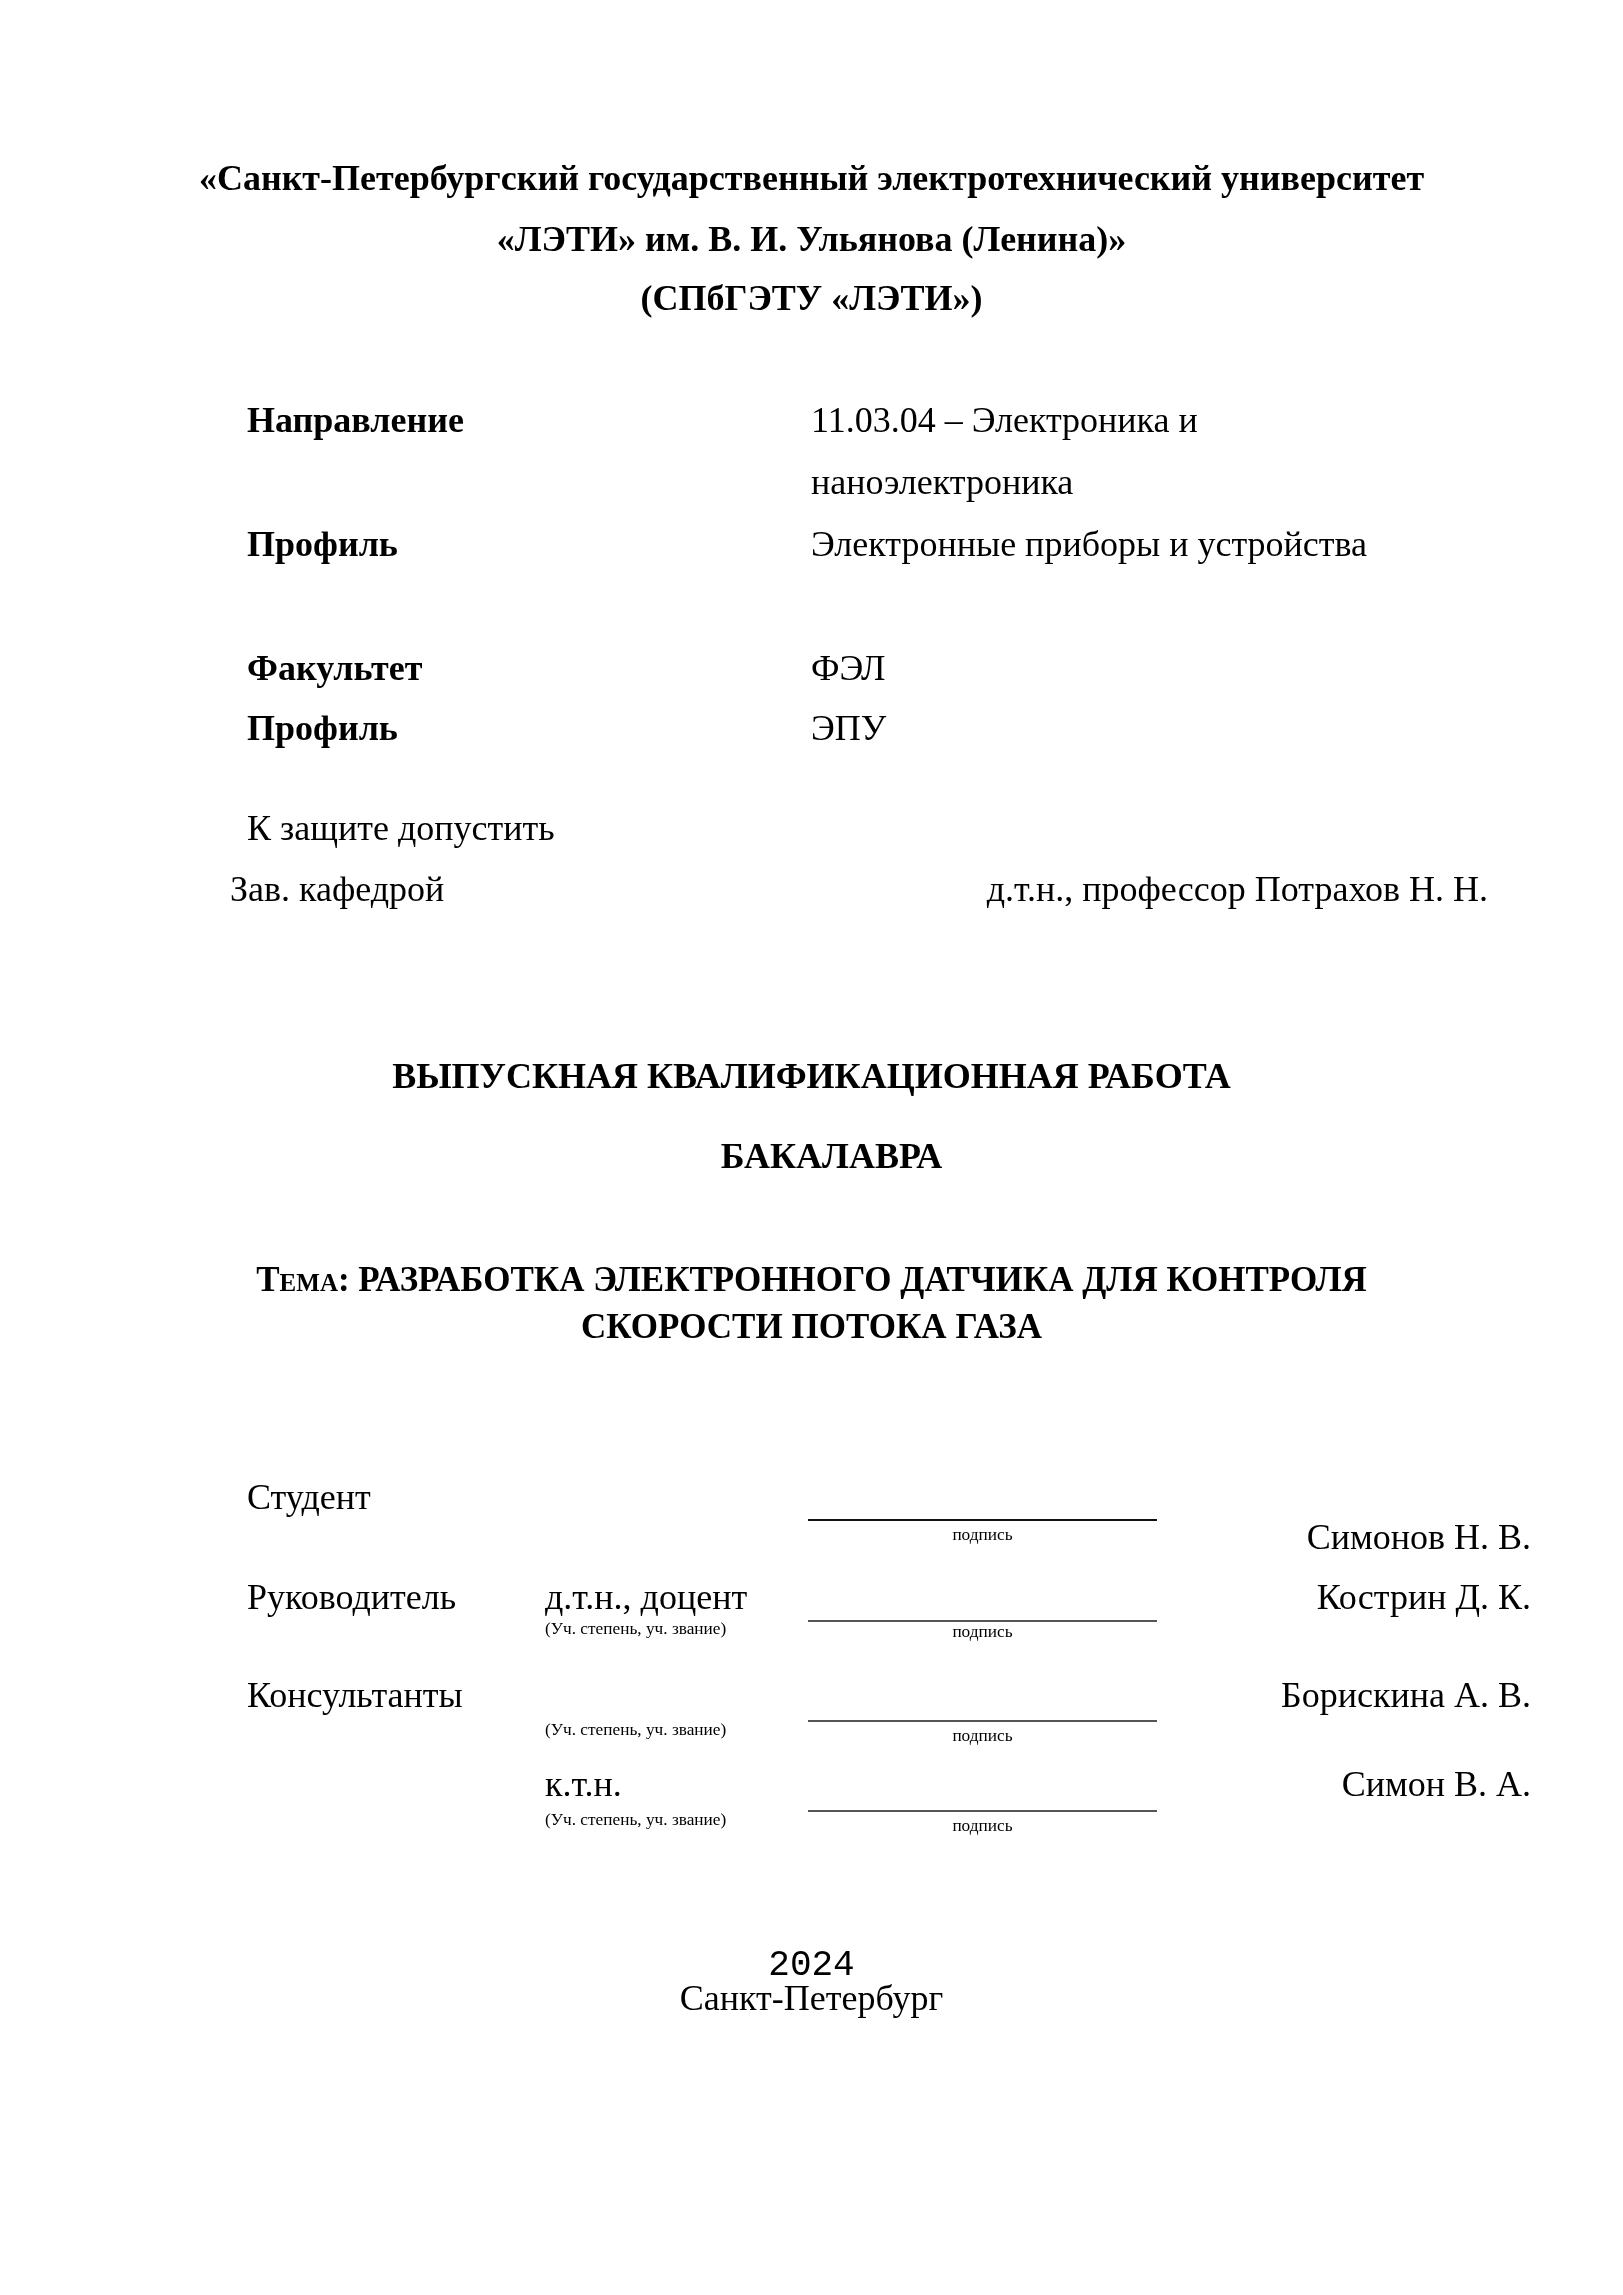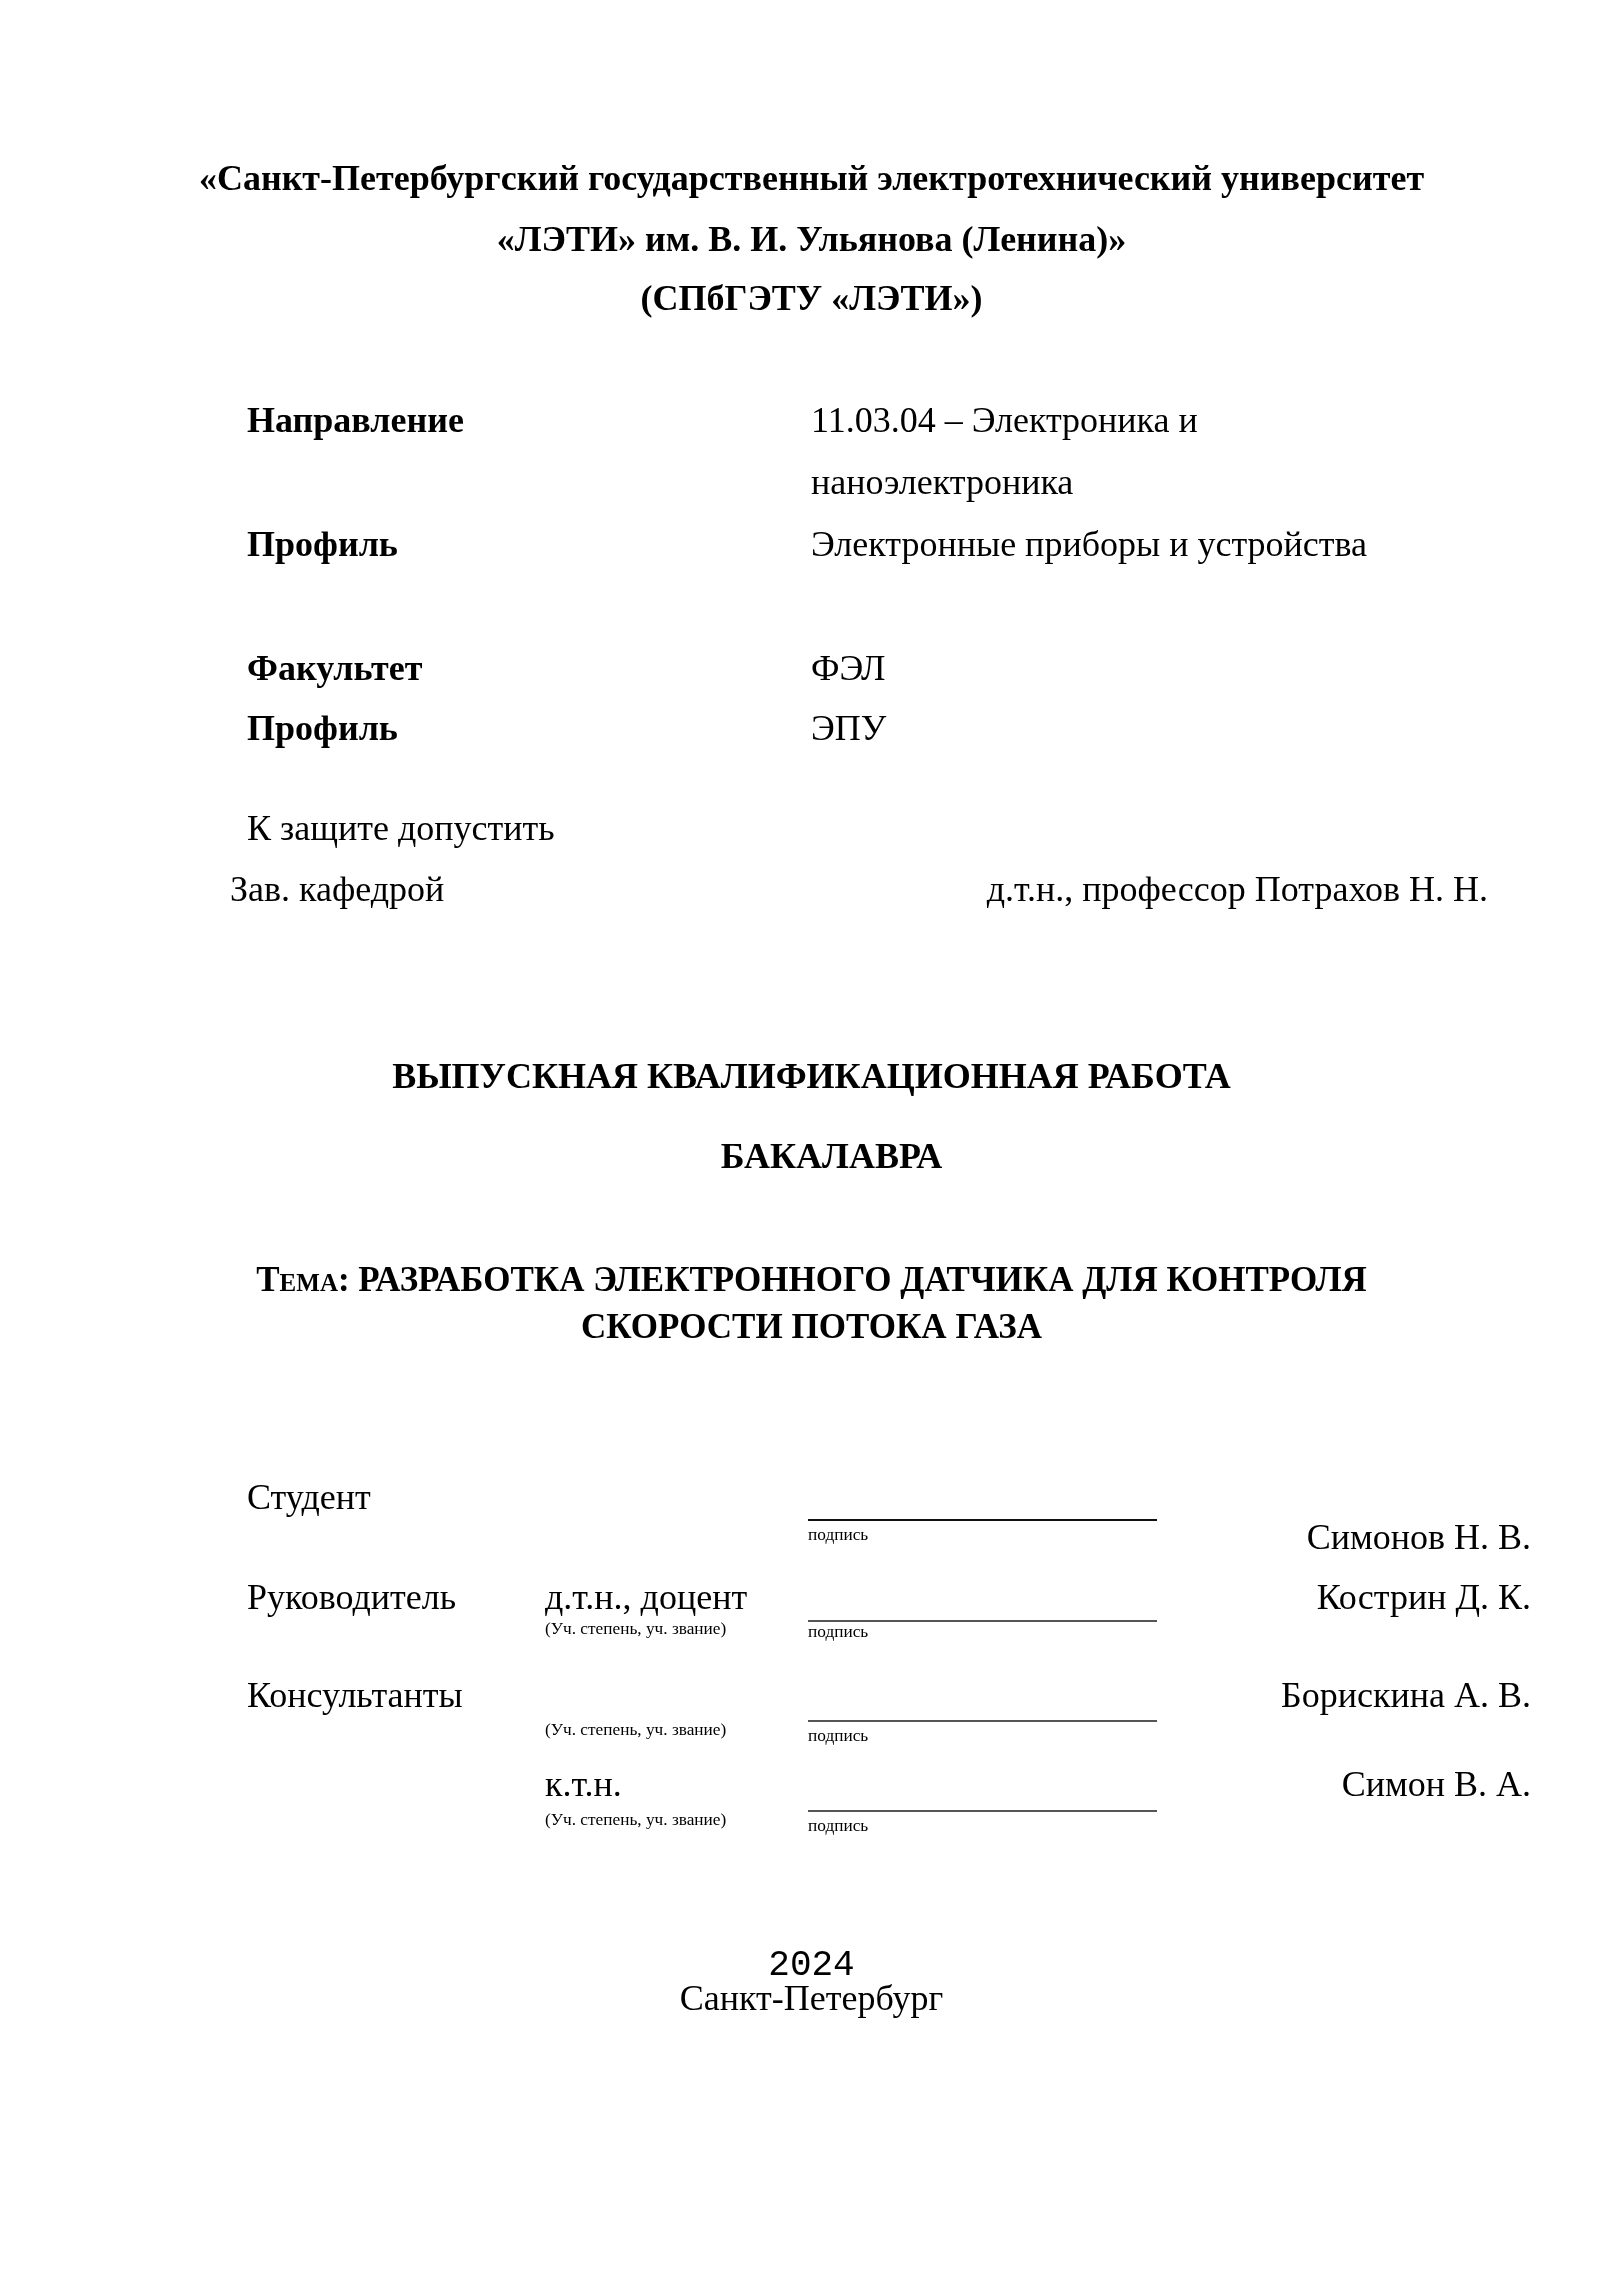--- a/index.html
+++ b/index.html
@@ -10,21 +10,21 @@
   .b { font-weight:bold; }
   .fs46 { font-size:36px; }
   .fs44 { font-size:35px; }
   .fs58 { font-size:36px; }
   .fs22 { font-size:17.3px; }
   .sc { font-variant:small-caps; }
   .r { text-align:right; }
   .sigline { position:absolute; left:808px; width:349px; height:2.4px; background:#555; }
   .sigline.dark { background:#111; }
   .cap { position:absolute; width:236px; text-align:left; left:545px; }
-  .sig { position:absolute; width:349px; text-align:left; left:808px; }
+  .sig { position:absolute; width:349px; text-align:center; left:808px; }
 </style>
 </head>
 <body>
 
 <div class="t c b fs46" style="top:160px;">«Санкт-Петербургский государственный электротехнический университет</div>
 <div class="t c b fs46" style="top:221px;">«ЛЭТИ» им. В. И. Ульянова (Ленина)»</div>
 <div class="t c b fs46" style="top:280px;">(СПбГЭТУ «ЛЭТИ»)</div>
 
 <div class="t b fs46" style="left:247px; top:402px;">Направление</div>
 <div class="t fs46" style="left:811px; top:402px;">11.03.04 – Электроника и</div>

